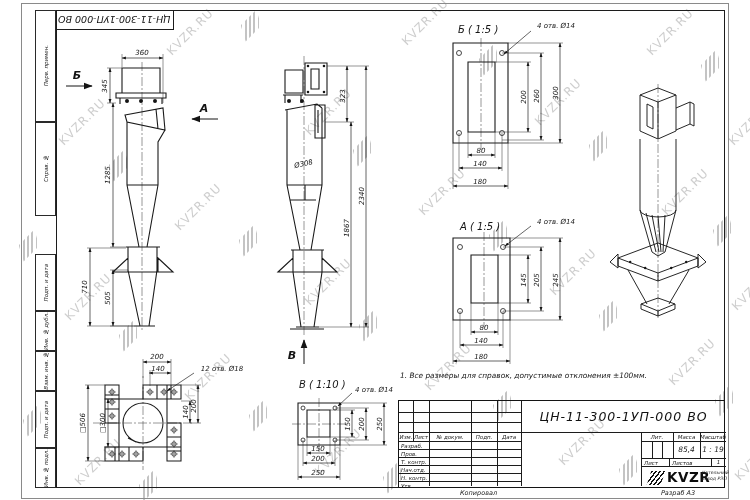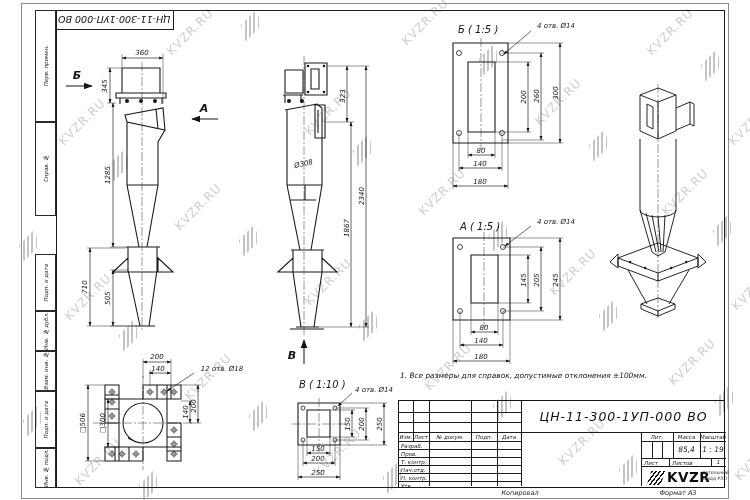--- a/index.html
+++ b/index.html
@@ -414,16 +414,16 @@
     <div class="t" style="left:245px;top:58.5px">Лист</div>
     <div class="t" style="left:273px;top:58.5px">Листов</div>
     <div class="t cellc" style="left:312px;top:57px;width:15px;height:8px">1</div>
 
     <div id="kvzr-icon" style="left:250px;top:70px"></div>
     <div id="kvzr-word" style="left:268px;top:68px">KVZR</div>
     <div class="comp" style="left:303px;top:69px">Котельный</div>
     <div class="comp" style="left:303px;top:75px">завод РЭП</div>
   </div>
 
-  <div class="foot" style="left:460px;top:489px;width:120px;text-align:center">Копировал</div>
-  <div class="foot" style="left:638px;top:489px;width:80px;text-align:center">Формат А3</div>
+  <div class="foot" style="left:460px;top:489px;width:120px;text-align:left">Копировал</div>
+  <div class="foot" style="left:638px;top:489px;width:80px;text-align:center">Разраб А3</div>
 
 </div>
 
 </body></html>

